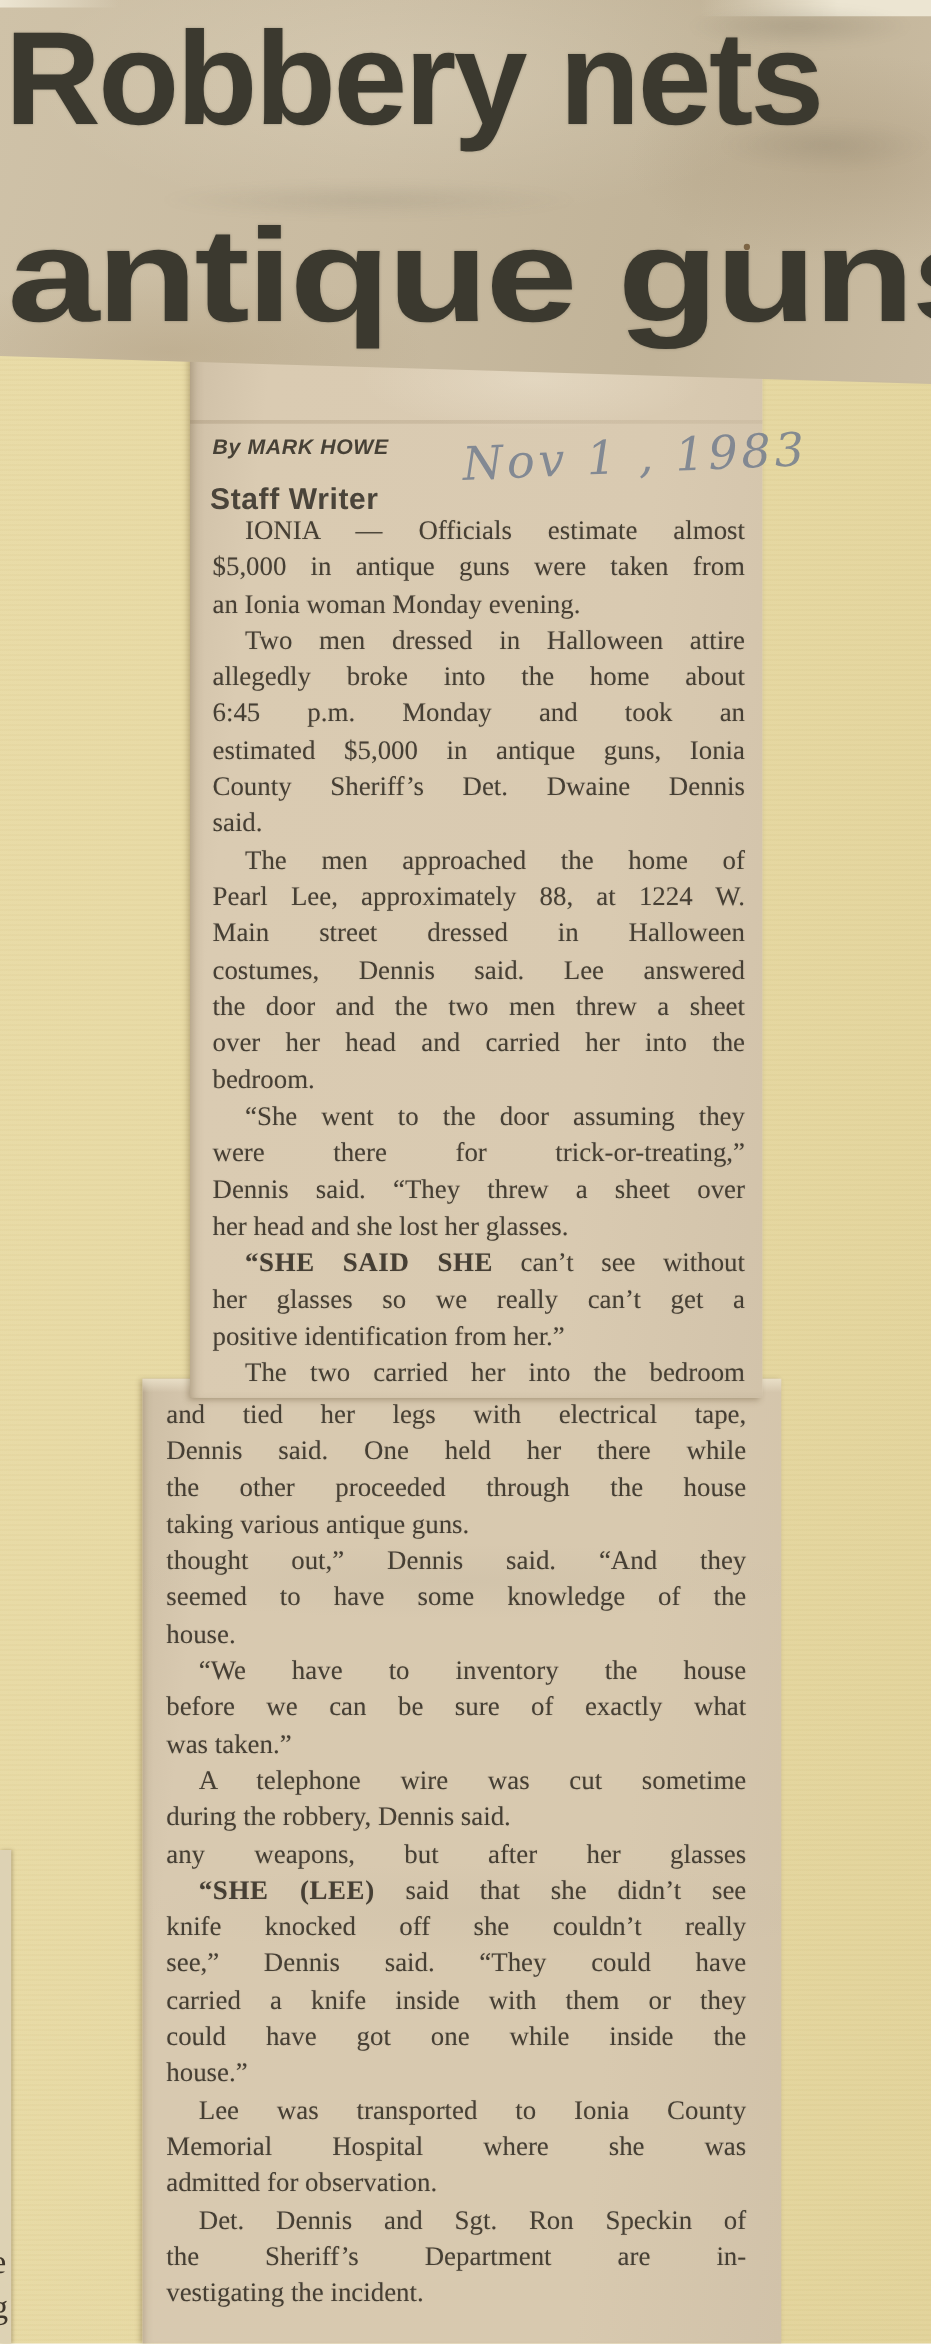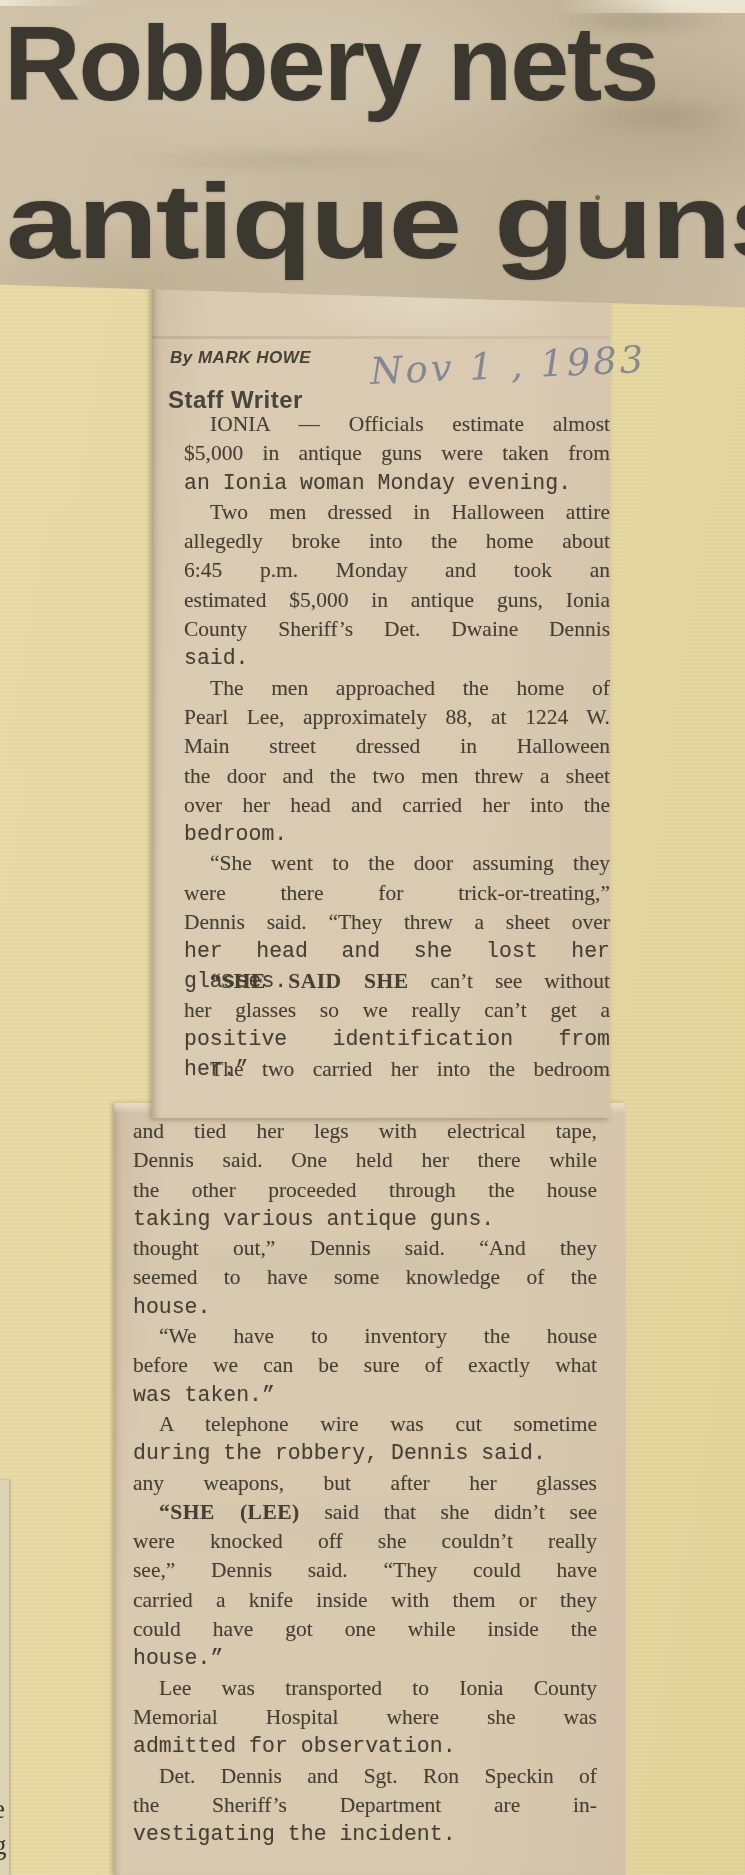--- a/index.html
+++ b/index.html
@@ -84,28 +84,28 @@
     content:"";position:absolute;left:0;top:0;width:100%;height:11px;
     background:linear-gradient(180deg,rgba(238,229,206,.8),rgba(238,229,206,0));
   }
 
   
   .article-col{
     position:absolute;
     font-size:21.5px;color:#463f34;
     text-shadow:0 0 1px rgba(70,63,52,.25);
   }
-  #col1{left:32px;top:132px;width:426px;}
+  #col1{left:18px;top:132px;width:426px;}
   #col2{left:19px;top:14px;width:464px;}
   .line{
     height:29.3px;line-height:29.3px;
     text-align:justify;text-align-last:justify;
     white-space:normal;
   }
-  .line.nojust{text-align-last:left;font-family:Liberation Mono, monospace;}
+  .line.nojust{text-align-last:left;}
   .line.indent{text-indent:26px;}
   .line b{font-weight:700;letter-spacing:.5px;}
 
   
   #left-strip{
     position:absolute;left:0;top:1480px;width:9px;height:395px;z-index:0;
     background:#ddd2b4;box-shadow:1px 0 3px rgba(90,70,40,.35);
   }
   .margin-frag{
     position:absolute;left:-7px;z-index:1;
@@ -144,20 +144,21 @@
         <div class="line nojust">an Ionia woman Monday evening.</div>
         <div class="line indent">Two men dressed in Halloween attire</div>
         <div class="line">allegedly broke into the home about</div>
         <div class="line">6:45 p.m. Monday and took an</div>
         <div class="line">estimated $5,000 in antique guns, Ionia</div>
         <div class="line">County Sheriff’s Det. Dwaine Dennis</div>
         <div class="line nojust">said.</div>
         <div class="line indent">The men approached the home of</div>
         <div class="line">Pearl Lee, approximately 88, at 1224 W.</div>
         <div class="line">Main street dressed in Halloween</div>
+        <div class="line">costumes, Dennis said. Lee answered</div>
         <div class="line">the door and the two men threw a sheet</div>
         <div class="line">over her head and carried her into the</div>
         <div class="line nojust">bedroom.</div>
         <div class="line indent">“She went to the door assuming they</div>
         <div class="line">were there for trick-or-treating,”</div>
         <div class="line">Dennis said. “They threw a sheet over</div>
         <div class="line nojust">her head and she lost her glasses.</div>
         <div class="line indent"><b>“SHE SAID SHE</b> can’t see without</div>
         <div class="line">her glasses so we really can’t get a</div>
         <div class="line nojust">positive identification from her.”</div>
@@ -174,21 +175,21 @@
         <div class="line">thought out,” Dennis said. “And they</div>
         <div class="line">seemed to have some knowledge of the</div>
         <div class="line nojust">house.</div>
         <div class="line indent">“We have to inventory the house</div>
         <div class="line">before we can be sure of exactly what</div>
         <div class="line nojust">was taken.”</div>
         <div class="line indent">A telephone wire was cut sometime</div>
         <div class="line nojust">during the robbery, Dennis said.</div>
         <div class="line">any weapons, but after her glasses</div>
         <div class="line indent"><b>“SHE (LEE)</b> said that she didn’t see</div>
-        <div class="line">were knocked off she couldn’t really</div>
+        <div class="line">knife knocked off she couldn’t really</div>
         <div class="line">see,” Dennis said. “They could have</div>
         <div class="line">carried a knife inside with them or they</div>
         <div class="line">could have got one while inside the</div>
         <div class="line nojust">house.”</div>
         <div class="line indent">Lee was transported to Ionia County</div>
         <div class="line">Memorial Hospital where she was</div>
         <div class="line nojust">admitted for observation.</div>
         <div class="line indent">Det. Dennis and Sgt. Ron Speckin of</div>
         <div class="line">the Sheriff’s Department are in-</div>
         <div class="line nojust">vestigating the incident.</div>

